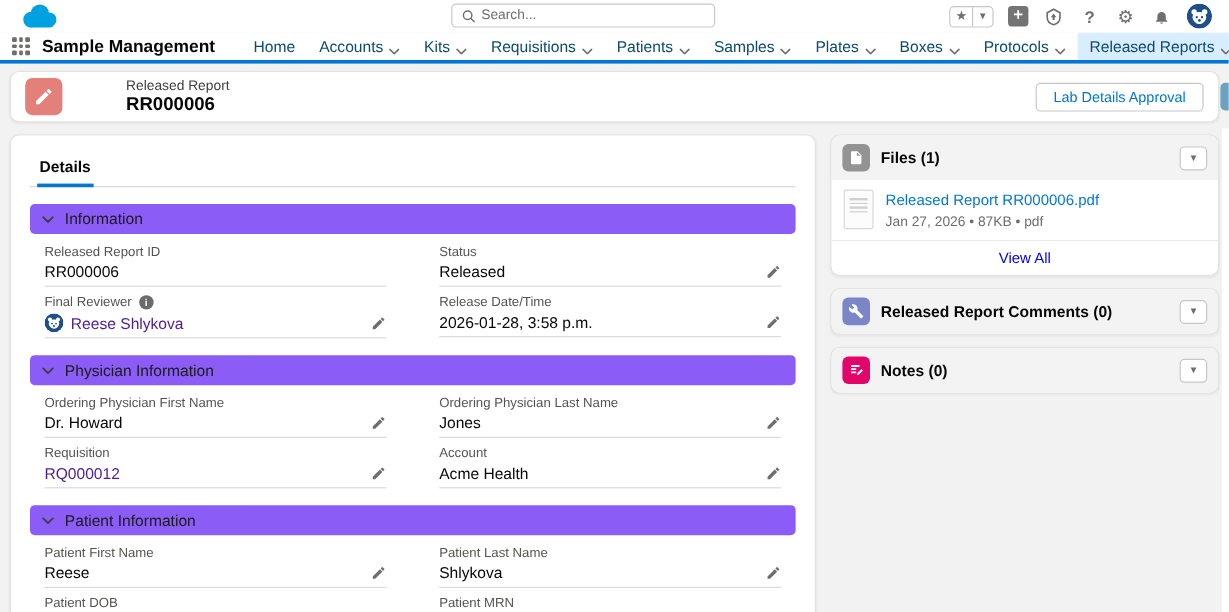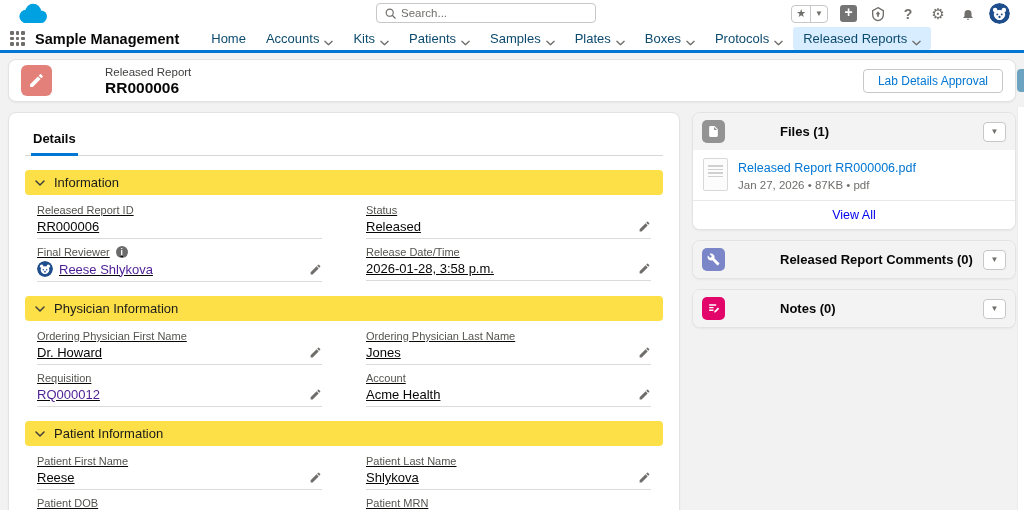--- a/index.html
+++ b/index.html
@@ -50,39 +50,39 @@
   .action-btn { margin-left:auto; border:1px solid #c9c7c5; background:#fff; color:#0176d3; border-radius:4px;
                 font-size:12px; padding:4px 14px; font-family:"Liberation Sans", sans-serif; cursor:pointer; }
   .clipped-btn { position:absolute; right:0; top:69px; width:7px; height:23px; background:#6ba3c0; border-radius:4px 0 0 4px; }
   .scroll-strip { position:absolute; right:0; top:107px; width:7px; bottom:0; background:#fff; border-left:1px solid #ececec; }
 
   .main-row { display:flex; gap:12px; align-items:flex-start; }
   .details-card { flex:1; padding:10px 16px 14px 16px; min-height:398px; }
   .tabs-row { display:flex; border-bottom:1px solid #d8d8d8; padding:0 6px; }
   .dtab { font-size:13px; font-weight:bold; padding:8px 2px 7px 2px; border-bottom:3px solid #0176d3; margin-bottom:-1px; }
 
-  .section-hdr { background:#fde047; border-radius:4px; padding:5px 10px; display:flex; align-items:center; gap:9px;
+  .section-hdr { background:#8b5cf6; border-radius:4px; padding:5px 10px; display:flex; align-items:center; gap:9px;
                  font-size:13px; margin-top:14px; color:#1b1b1b; }
   .fields { display:grid; grid-template-columns:1fr 1fr; column-gap:44px; padding:2px 12px 0 12px; }
-  .field { padding-top:6px;text-decoration:underline; }
+  .field { padding-top:6px; }
   .flabel { font-size:11px; color:#54544f; display:flex; align-items:center; gap:6px; line-height:14px; }
   .fval { display:flex; align-items:center; border-bottom:1px solid #dddbda; padding:2px 0 4px 0; min-height:21px;
           font-size:13px; gap:6px; }
   .fval a { color:#4c1d95; }
   .pencil { margin-left:auto; flex:none; cursor:pointer; }
   .info-dot { width:12px; height:12px; border-radius:50%; background:#6b6b6b; color:#fff; font-size:8.5px;
               display:flex; align-items:center; justify-content:center; font-weight:bold; }
   .avatar-sm { width:16px; height:16px; border-radius:50%; overflow:hidden; flex:none; }
 
   
   .right-col { width:324px; display:flex; flex-direction:column; gap:10px; }
   .panel { overflow:hidden; }
   .panel-hdr { background:#f3f3f3; display:flex; align-items:center; gap:9px; padding:7px 9px; }
   .panel-icon { width:23px; height:23px; border-radius:5px; display:flex; align-items:center; justify-content:center; flex:none; }
-  .panel-title { font-size:13px; font-weight:bold;margin-left:46px; }
+  .panel-title { font-size:13px; font-weight:bold; }
   .panel-dd { margin-left:auto; width:23px; height:20px; border:1px solid #c9c7c5; border-radius:4px; background:#fff;
               color:#706e6b; font-size:8px; display:flex; align-items:center; justify-content:center; cursor:pointer; }
   .file-row { display:flex; gap:10px; padding:8px 0 9px 10px; border-bottom:1px solid #e8e8e8; background:#fff; }
   .thumb { width:25px; height:33px; border:1px solid #d8d8d8; background:#fcfcfc; border-radius:2px; flex:none;
            display:flex; flex-direction:column; gap:2px; padding:6px 4px; }
   .thumb i { height:1.5px; background:#d0d0d0; display:block; }
   .file-name { font-size:12.5px; color:#0176d3; line-height:15px; }
   .file-meta { font-size:11.5px; color:#706e6b; margin-top:3px; }
   .view-all { text-align:center; padding:7px 0; font-size:12.5px; color:#0176d3; background:#fff; }
 </style>
@@ -180,20 +180,26 @@
           <use href="#i-chev"></use>
         </svg>
       </span>
     <span class="tab">
         <span>Kits</span>
         <svg width="9" height="6" viewBox="0 0 10 6" style="color:#706e6b">
           <use href="#i-chev"></use>
         </svg>
       </span>
     <span class="tab">
+        <span>Requisitions</span>
+        <svg width="9" height="6" viewBox="0 0 10 6" style="color:#706e6b">
+          <use href="#i-chev"></use>
+        </svg>
+      </span>
+    <span class="tab">
         <span>Patients</span>
         <svg width="9" height="6" viewBox="0 0 10 6" style="color:#706e6b">
           <use href="#i-chev"></use>
         </svg>
       </span>
     <span class="tab">
         <span>Samples</span>
         <svg width="9" height="6" viewBox="0 0 10 6" style="color:#706e6b">
           <use href="#i-chev"></use>
         </svg>

